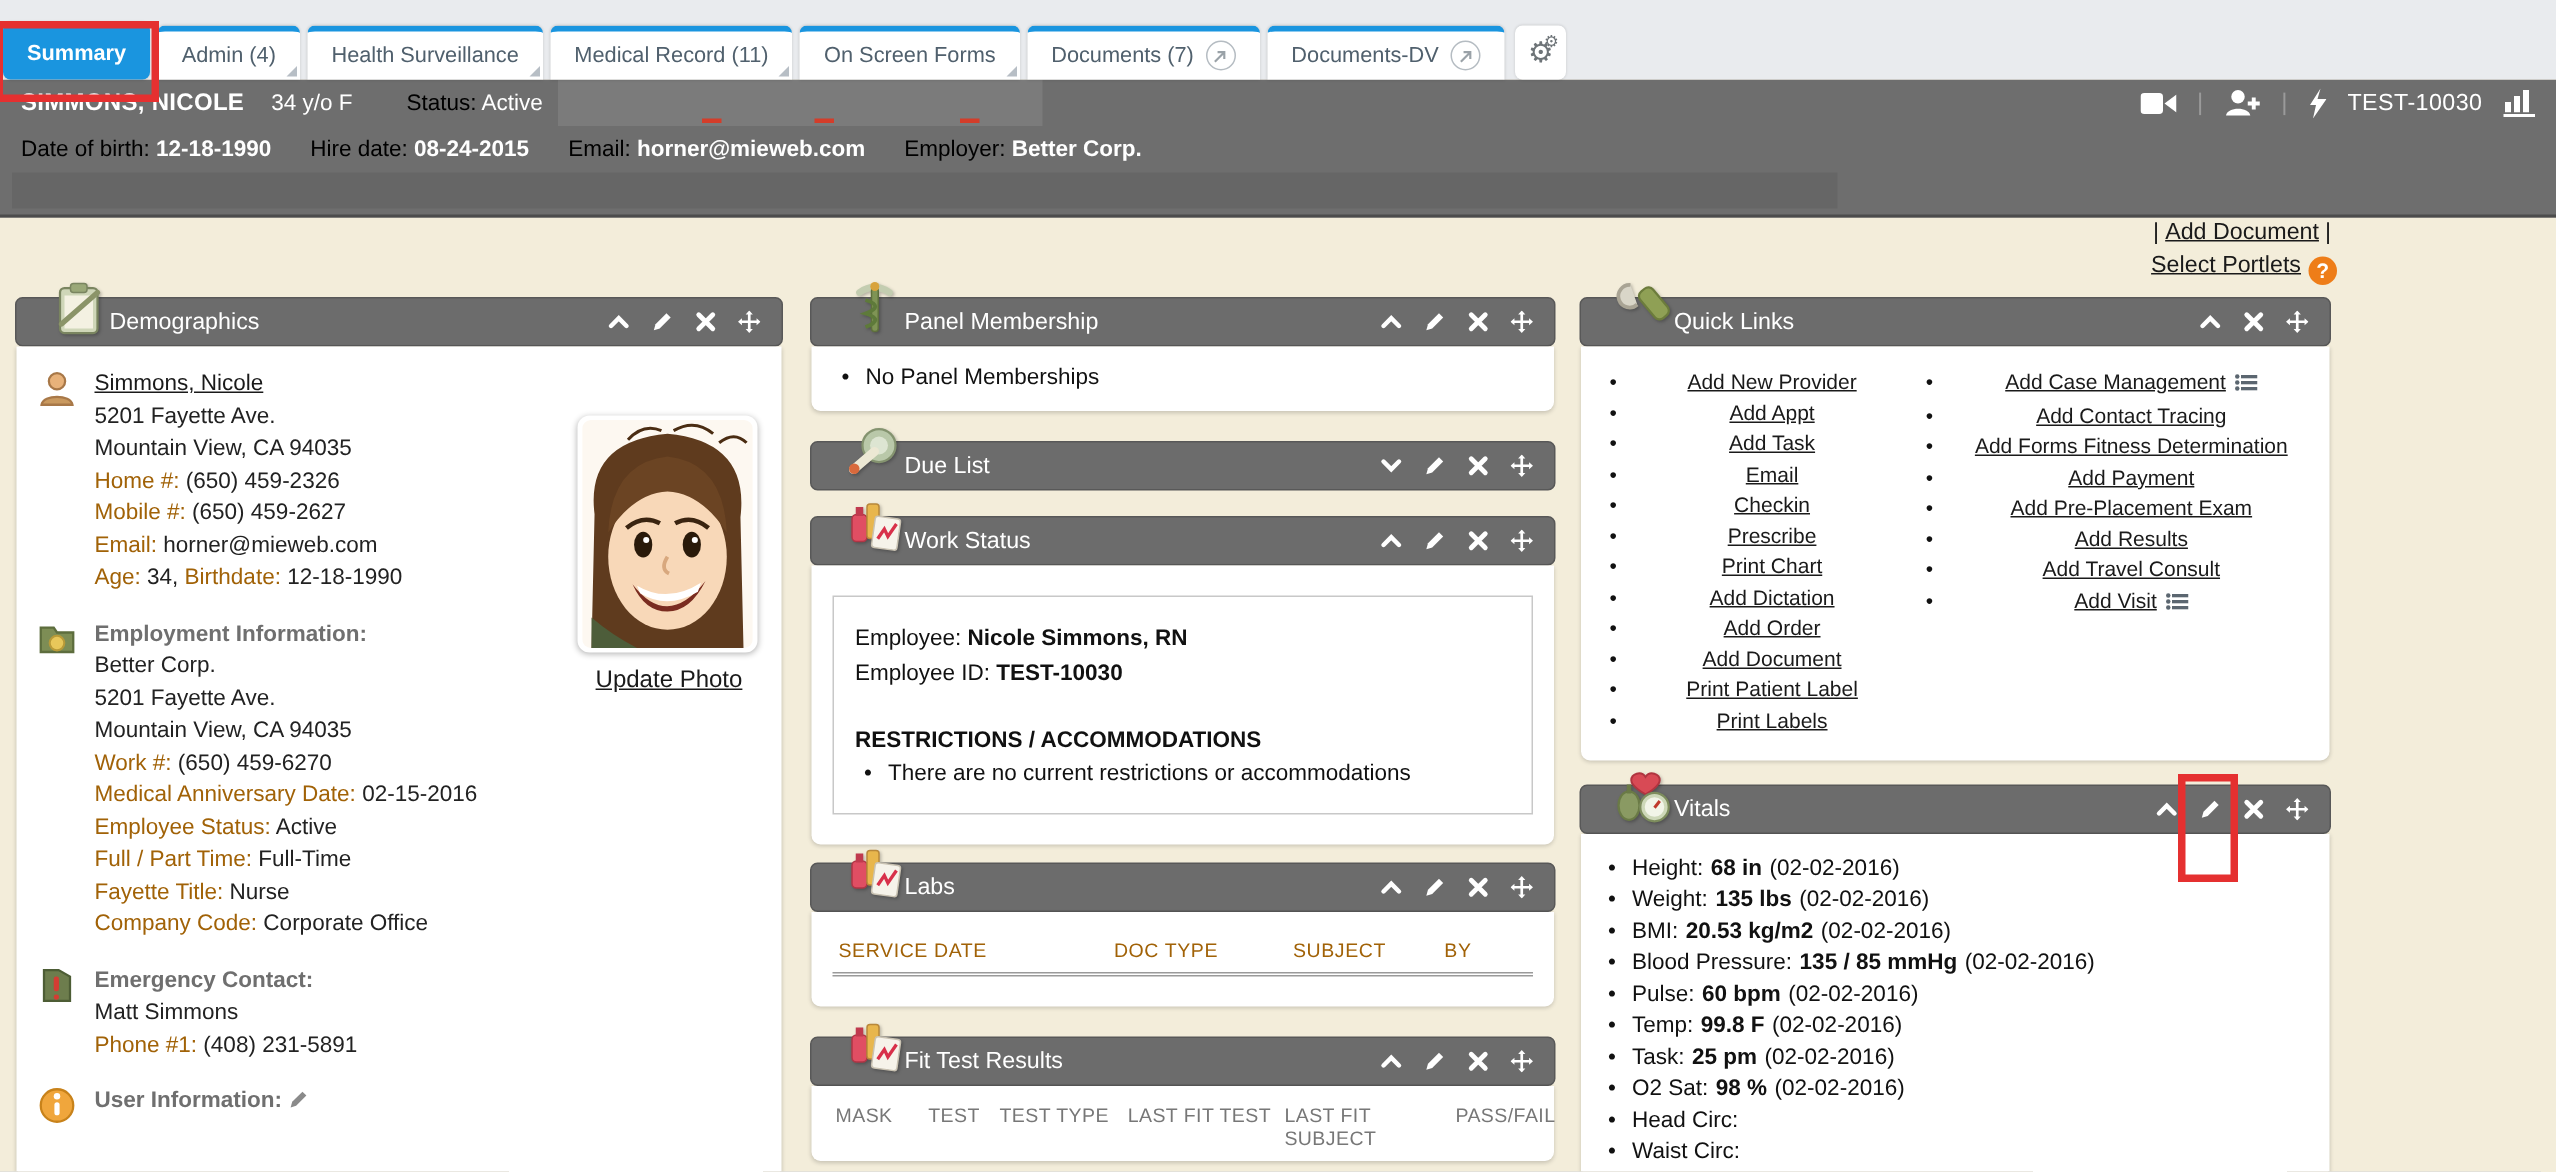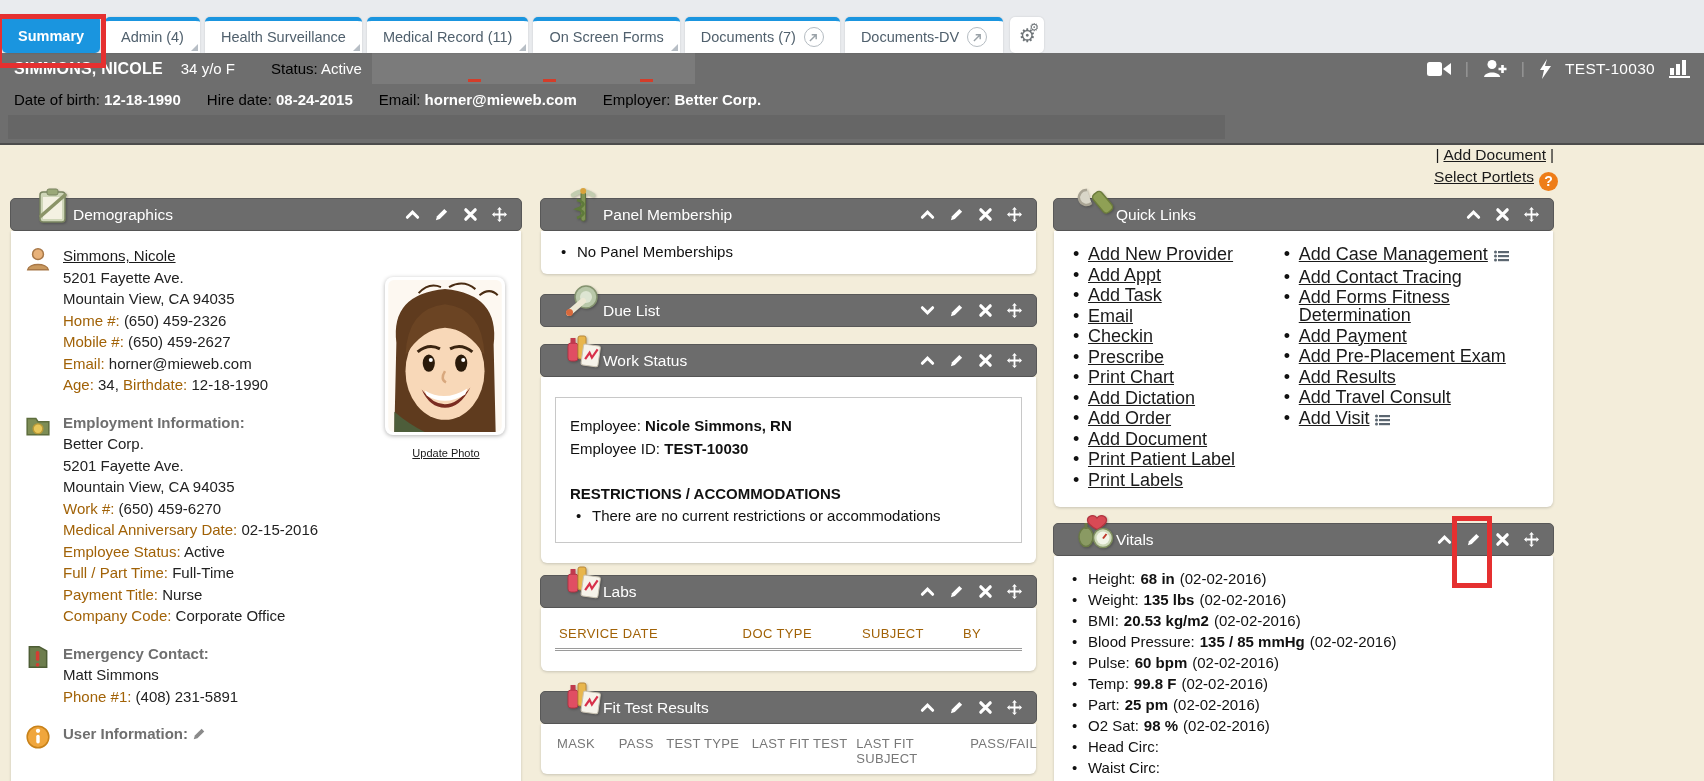--- a/index.html
+++ b/index.html
@@ -71,21 +71,21 @@
   
   .demo-body { padding:14px 14px 20px 14px; min-height:556px; font-size:15px; line-height:21.5px; color:#222; }
   .demo-sec { display:flex; margin-bottom:16px; }
   .demo-ic { width:38px; flex:0 0 38px; padding-top:1px; }
   .demo-ic svg { width:26px; height:26px; }
   .lbl { color:#a16207; }
   .sec-head { color:#6f6f6f; font-weight:bold; }
   .photo-wrap { position:absolute; right:14px; top:46px; width:122px; text-align:center; }
   .photo-card { width:120px; height:158px; background:#fff; border-radius:8px; box-shadow:0 1px 4px rgba(0,0,0,.3); padding:3px; }
   .photo-card svg { width:114px; height:152px; border-radius:6px; }
-  .update-photo { display:inline-block; margin-top:8px; font-size:11px; }
+  .update-photo { display:inline-block; margin-top:8px; font-size:16px; }
   .edit-sm svg { width:14px; height:14px; vertical-align:-2px; }
 
   
   .pm-body { padding:10px 14px 12px 14px; }
   ul.plain { list-style:none; }
   ul.plain li { position:relative; padding-left:22px; font-size:15px; line-height:21px; color:#111; }
   ul.plain li::before { content:"•"; position:absolute; left:6px; color:#111; }
   .portlet-duelist { margin-bottom:17px; }
   .portlet-panel { margin-bottom:20px; }
   .portlet-work { margin-bottom:12px; }
@@ -96,21 +96,21 @@
   .ws-head { font-weight:bold; }
   .labs-body { padding:14px 14px 10px 14px; }
   .mini-table-head { display:grid; grid-template-columns:40% 26% 22% 12%; font-size:13px; color:#a16207; letter-spacing:.4px;
                      padding:4px 4px 7px 4px; border-bottom:3px double #9a9a9a; }
   .ft-head { display:grid; grid-template-columns:13% 10% 18% 22% 24% 13%; font-size:13px; color:#777; letter-spacing:.3px;
              padding:12px 4px 8px 16px; }
 
   
   .ql-body { padding:14px 10px 16px 10px; display:grid; grid-template-columns:44% 56%; }
   .ql-body ul { list-style:none; }
-  .ql-body li { position:relative; padding-left:24px; font-size:18px; line-height:18px; margin-bottom:2.5px; color:#111; }
+  .ql-body li { position:relative; padding-left:24px; font-size:14px; line-height:18px; margin-bottom:2.5px; color:#111;text-align:center; }
   .ql-body li::before { content:"•"; position:absolute; left:9px; }
   .menu-ic { display:inline-block; margin-left:6px; vertical-align:-2px; }
   .menu-ic svg { width:15px; height:12px; }
   .portlet-quicklinks { margin-bottom:16px; }
   .vit-body { padding:12px 12px 16px 12px; }
   .vit-body li { padding-left:24px; }
   .vit-body li::before { left:9px; }
   .vit-body .val { font-weight:bold; margin-left:5px; }
   .vit-body .date { margin-left:5px; }
 </style>
@@ -311,21 +311,21 @@
             </span>
             <span>
               <span class="sec-head">Employment Information:</span><br>
               <span>Better Corp.</span><br>
               <span>5201 Fayette Ave.</span><br>
               <span>Mountain View, CA 94035</span><br>
               <span class="lbl">Work #:</span> <span>(650) 459-6270</span><br>
               <span class="lbl">Medical Anniversary Date:</span> <span>02-15-2016</span><br>
               <span class="lbl">Employee Status:</span> <span>Active</span><br>
               <span class="lbl">Full / Part Time:</span> <span>Full-Time</span><br>
-              <span class="lbl">Payment Title:</span> <span>Nurse</span><br>
+              <span class="lbl">Fayette Title:</span> <span>Nurse</span><br>
               <span class="lbl">Company Code:</span> <span>Corporate Office</span>
             </span>
           </div>
 
           <div class="demo-sec">
             <span class="demo-ic">
               <svg viewBox="0 0 24 24">
                   <path d="M4 2.5h9l7 4v15H4z" fill="#6d7d4d" stroke="#4d5d35" stroke-width="1.4"></path>
                   <rect x="10" y="6.5" width="3.2" height="9" rx="1.4" fill="#d43d33"></rect>
                   <rect x="10" y="17.5" width="3.2" height="3.2" rx="1.4" fill="#d43d33"></rect>
@@ -573,21 +573,21 @@
                 <svg viewBox="0 0 20 20">
                   <path d="M10 0l3.2 3.5H6.8zM10 20l-3.2-3.5h6.4zM0 10l3.5-3.2v6.4zM20 10l-3.5 3.2V6.8z" fill="#fff"></path>
                   <path d="M10 3v14M3 10h14" stroke="#fff" stroke-width="2.4"></path>
                 </svg>
               </span>
           </span>
         </div>
         <div class="p-body">
           <div class="ft-head">
             <span>MASK</span>
-            <span>PASS</span>
+            <span>TEST</span>
             <span>TEST TYPE</span>
             <span>LAST FIT TEST</span>
             <span>LAST FIT SUBJECT</span>
             <span>PASS/FAIL</span>
           </div>
         </div>
       </div>
 
     </div>
 
@@ -706,21 +706,21 @@
           </span>
         </div>
         <div class="p-body vit-body">
           <ul class="plain">
             <li><span>Height:</span><span class="val">68 in</span><span class="date">(02-02-2016)</span></li>
             <li><span>Weight:</span><span class="val">135 lbs</span><span class="date">(02-02-2016)</span></li>
             <li><span>BMI:</span><span class="val">20.53 kg/m2</span><span class="date">(02-02-2016)</span></li>
             <li><span>Blood Pressure:</span><span class="val">135 / 85 mmHg</span><span class="date">(02-02-2016)</span></li>
             <li><span>Pulse:</span><span class="val">60 bpm</span><span class="date">(02-02-2016)</span></li>
             <li><span>Temp:</span><span class="val">99.8 F</span><span class="date">(02-02-2016)</span></li>
-            <li><span>Part:</span><span class="val">25 pm</span><span class="date">(02-02-2016)</span></li>
+            <li><span>Task:</span><span class="val">25 pm</span><span class="date">(02-02-2016)</span></li>
             <li><span>O2 Sat:</span><span class="val">98 %</span><span class="date">(02-02-2016)</span></li>
             <li><span>Head Circ:</span><span class="val"></span><span class="date"></span></li>
             <li><span>Waist Circ:</span><span class="val"></span><span class="date"></span></li>
           </ul>
         </div>
       </div>
 
     </div>
   </div>
 </div>

